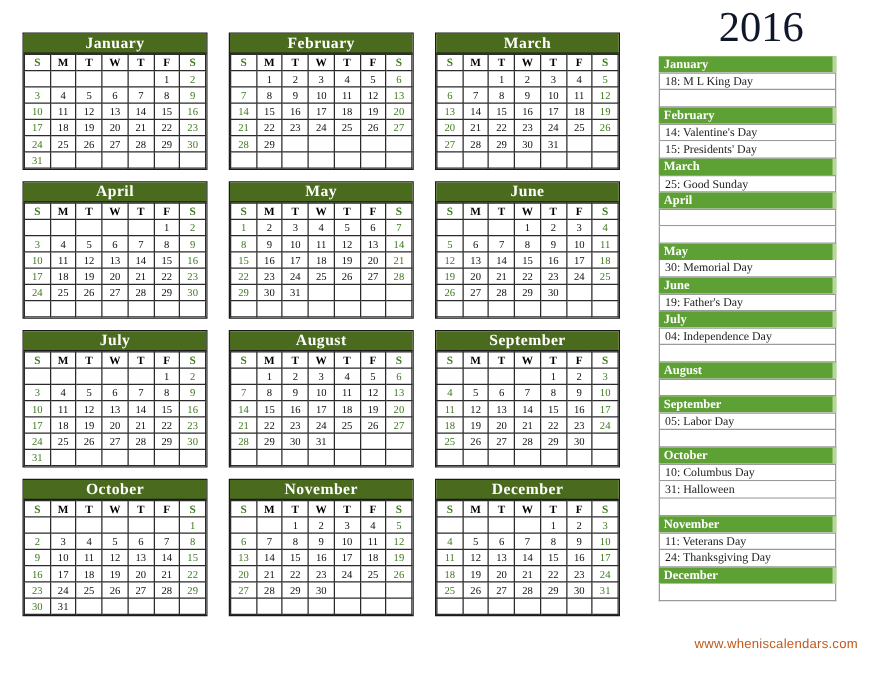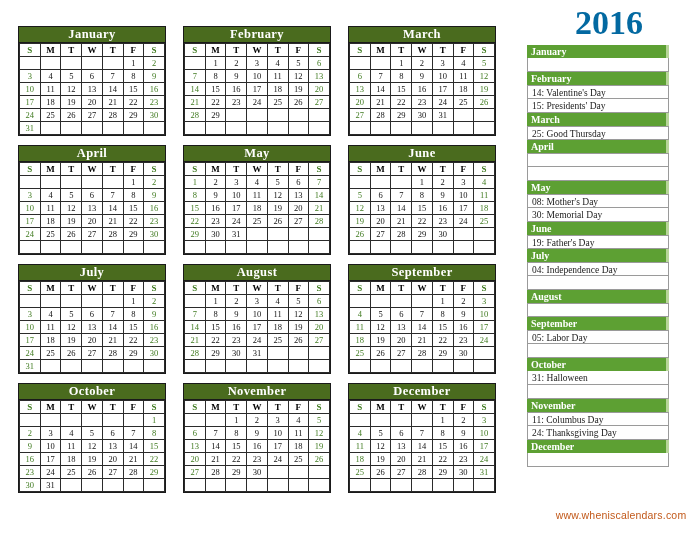--- a/index.html
+++ b/index.html
@@ -97,22 +97,22 @@
   #right-panel {
     position: absolute;
     left: 524px;
     top: 0px;
     width: 170px;
     height: 540px;
   }
 
   #year-title {
     text-align: center;
-    color: #0369a1;
-    font-weight: bold;
+    color: #0f172a;
+    font-weight: normal;
     font-size: 34px;
     line-height: 38px;
     letter-spacing: 0px;
     padding-top: 4px;
     font-family: "Liberation Serif", serif;
   }
 
   #holiday-list {
     margin-top: 3px;
     width: 142px;
@@ -1040,47 +1040,48 @@
             </tbody>
           </table>
         </div>
       </div>
     </div>
 
   <div id="right-panel">
     <div id="year-title">2016</div>
     <div id="holiday-list">
         <div class="hol-month-header">January</div>
+        <div class="hol-entry first">18: M L King Day</div>
         <div class="hol-entry blank"></div>
         <div class="hol-month-header">February</div>
         <div class="hol-entry first">14: Valentine's Day</div>
         <div class="hol-entry">15: Presidents' Day</div>
         <div class="hol-month-header">March</div>
-        <div class="hol-entry first">25: Good Thursday</div>
+        <div class="hol-entry first">25: Good Sunday</div>
         <div class="hol-month-header">April</div>
         <div class="hol-entry first blank"></div>
         <div class="hol-entry blank"></div>
         <div class="hol-month-header">May</div>
-        <div class="hol-entry first">08: Mother's Day</div>
         <div class="hol-entry">30: Memorial Day</div>
         <div class="hol-month-header">June</div>
         <div class="hol-entry first">19: Father's  Day</div>
         <div class="hol-month-header">July</div>
         <div class="hol-entry first">04: Independence Day</div>
         <div class="hol-entry blank"></div>
         <div class="hol-month-header">August</div>
         <div class="hol-entry first blank"></div>
         <div class="hol-month-header">September</div>
         <div class="hol-entry first">05: Labor Day</div>
         <div class="hol-entry blank"></div>
         <div class="hol-month-header">October</div>
+        <div class="hol-entry first">10: Columbus Day</div>
         <div class="hol-entry">31: Halloween</div>
         <div class="hol-entry blank"></div>
         <div class="hol-month-header">November</div>
-        <div class="hol-entry first">11: Columbus Day</div>
+        <div class="hol-entry first">11: Veterans Day</div>
         <div class="hol-entry">24: Thanksgiving Day</div>
         <div class="hol-month-header">December</div>
         <div class="hol-entry blank"></div>
       </div>
     <div id="footer-url">www.wheniscalendars.com</div>
   </div>
 
 </div>
 
 </body></html>

